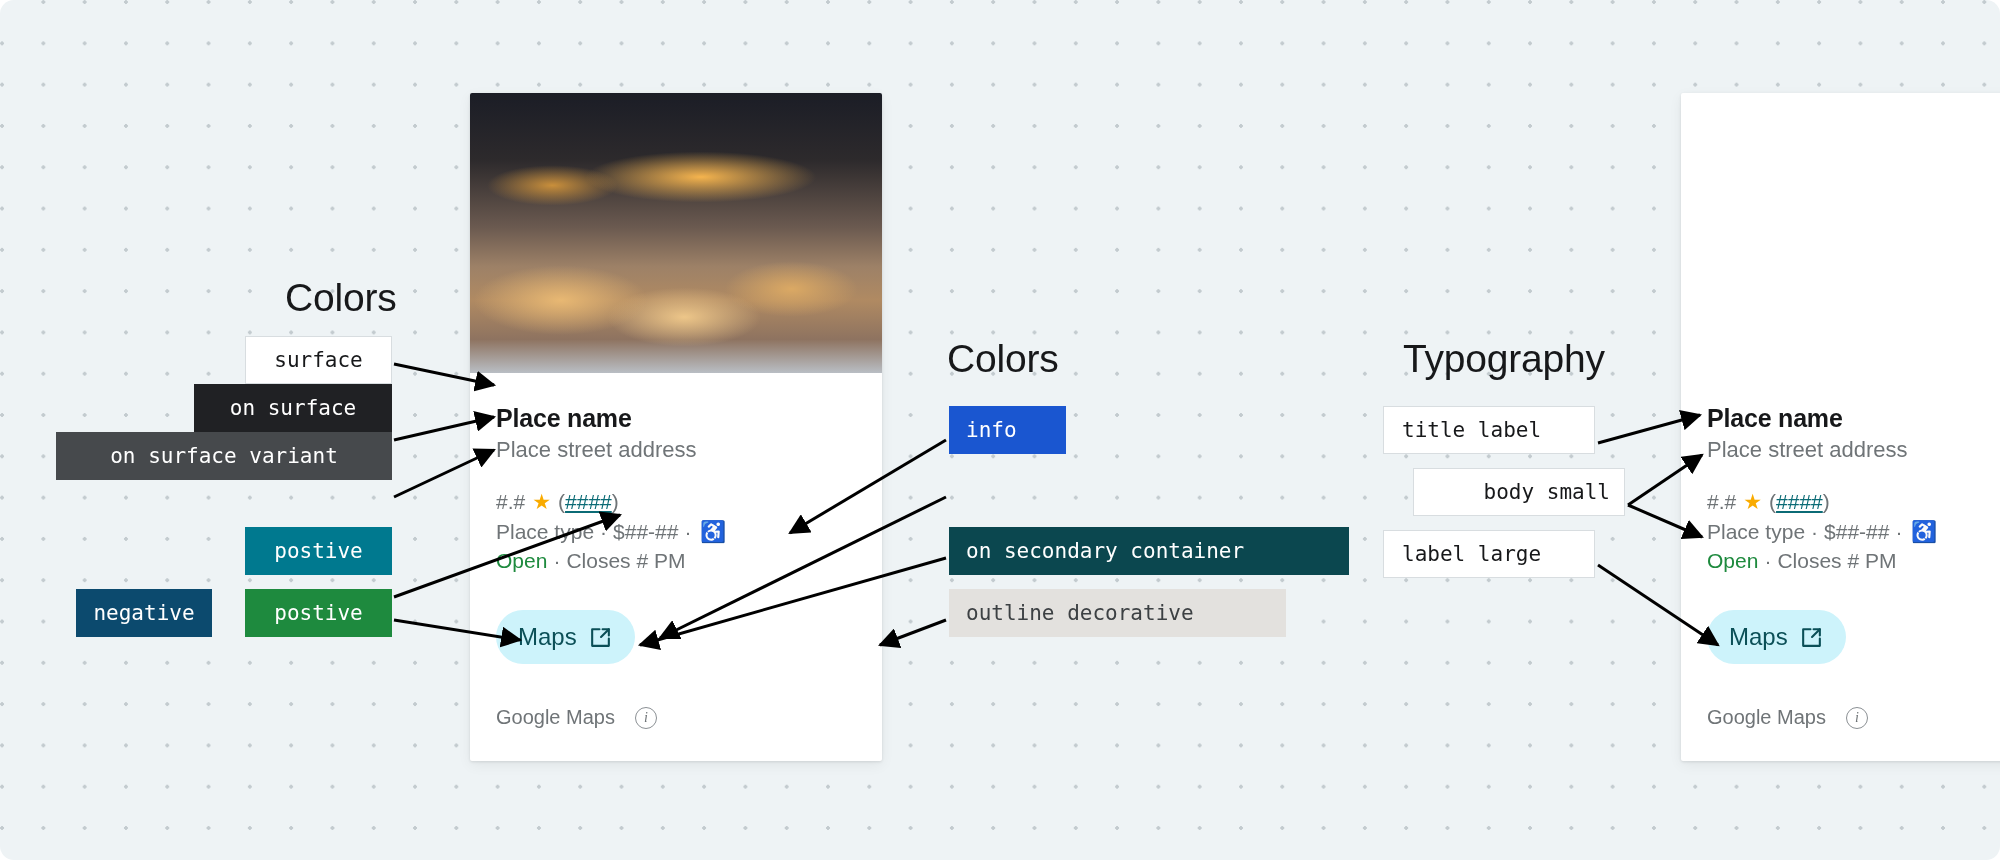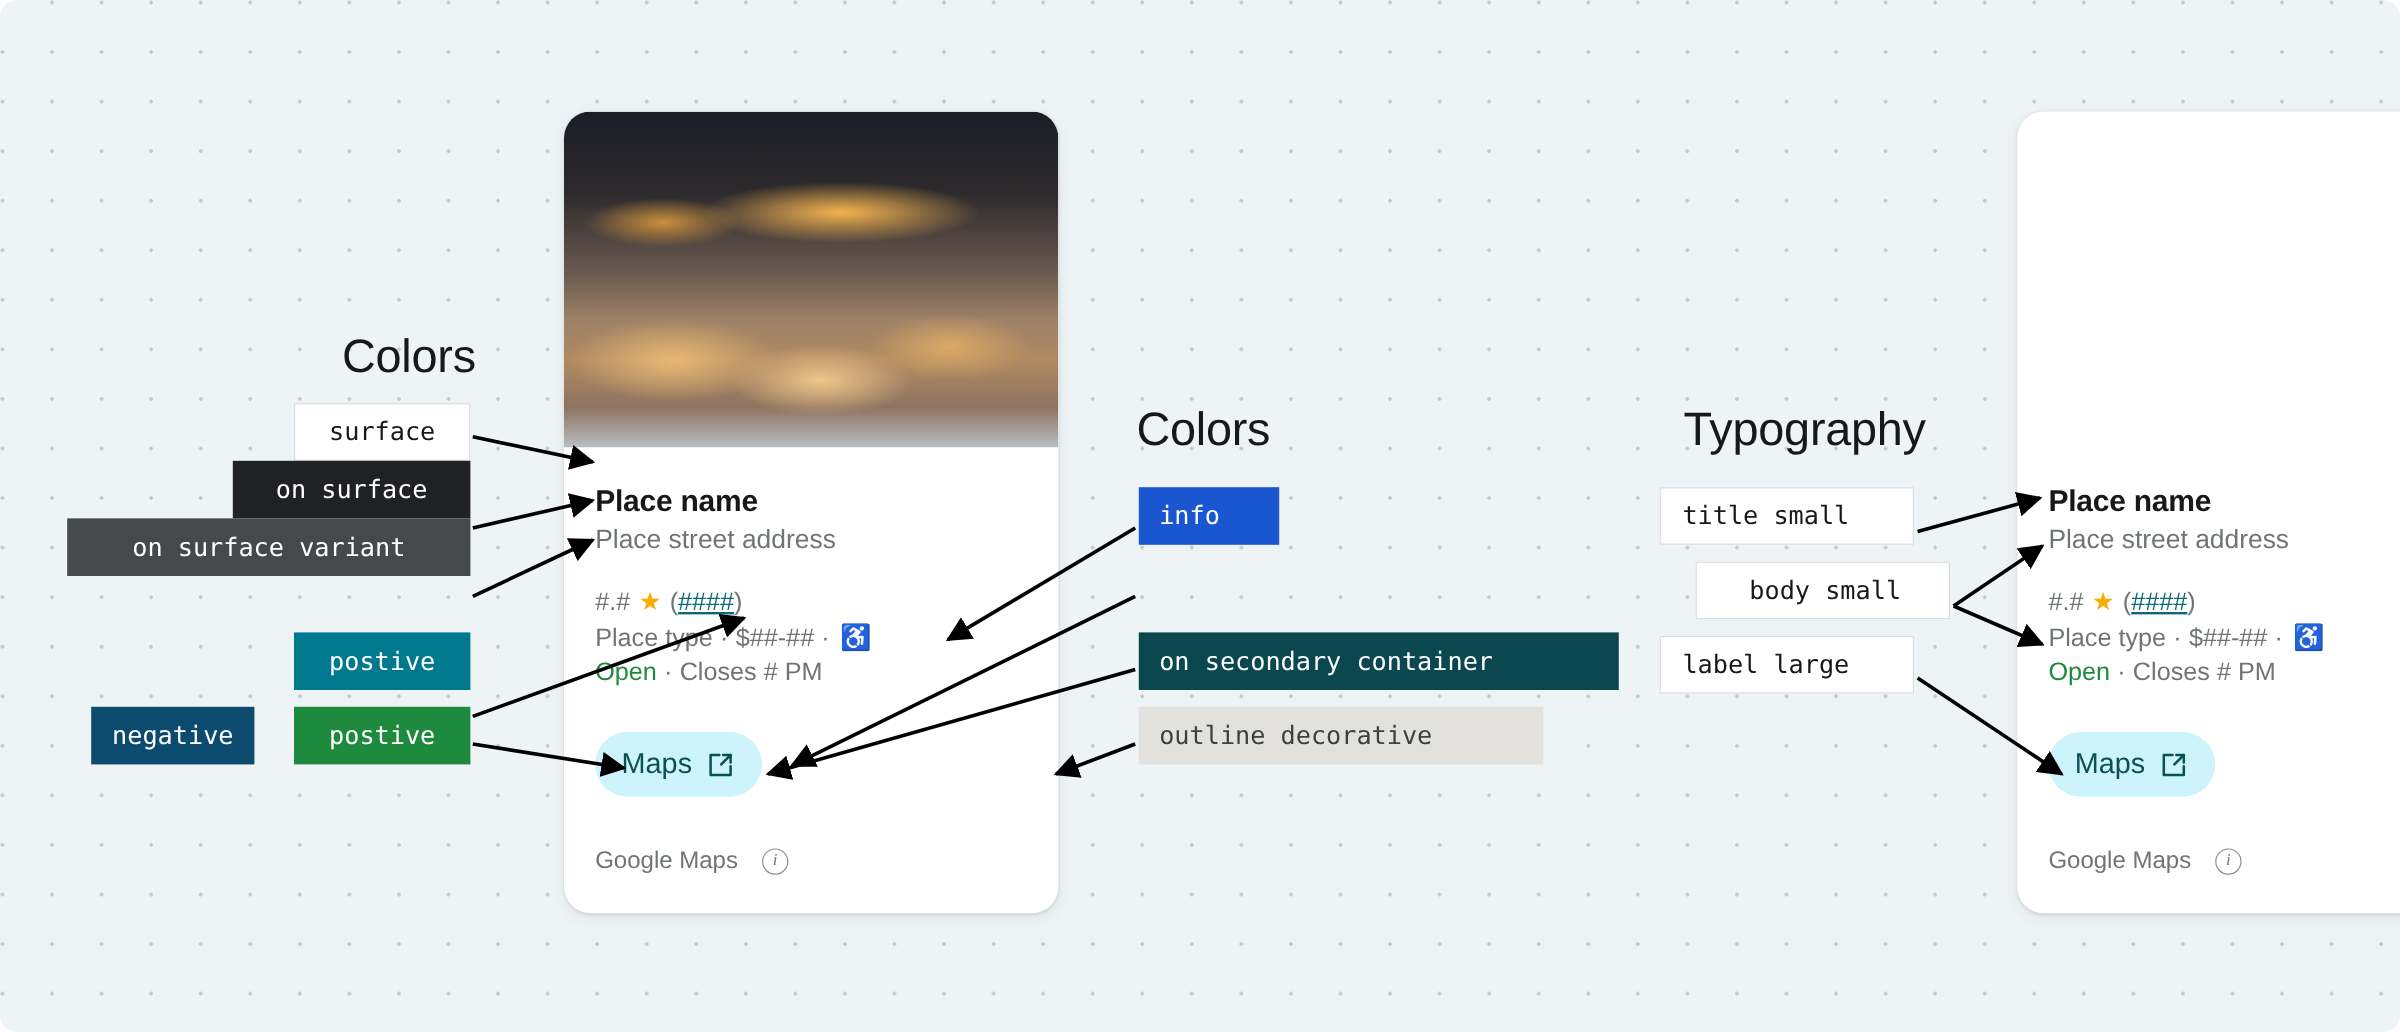--- a/index.html
+++ b/index.html
@@ -51,21 +51,21 @@
     padding: 0 14px;
     height: 48px;
     white-space: nowrap;
     z-index: 5;
   }
   .chip.bordered { border: 1px solid #d8dde0; }
   
   .place-card {
     position: absolute;
     background: #ffffff;
-    border-radius: 22px;
+    border-radius: 2px;
     box-shadow: 0 1px 3px rgba(0,0,0,.10), 0 4px 14px rgba(0,0,0,.06);
     overflow: hidden;
     z-index: 3;
   }
   .card-photo { position: relative; width: 100%; overflow: hidden; }
   .card-body { padding: 0 26px; }
   .place-name {
     font-size: 25px; font-weight: 700; color: #17181a;
     line-height: 1.25; letter-spacing: -0.2px; white-space: nowrap;
   }
@@ -174,24 +174,24 @@
 
   <div class="chip" style="left:949px; top:527px; width:400px; justify-content:flex-start; padding-left:17px; background:#0b474f; color:#ffffff;">
     <span>on secondary container</span>
   </div>
 
   <div class="chip" style="left:949px; top:589px; width:337px; justify-content:flex-start; padding-left:17px; background:#e3e1de; color:#3c4043;">
     <span>outline decorative</span>
   </div>
 
   <div class="chip bordered" style="left:1383px; top:406px; width:212px; justify-content:flex-start; padding-left:18px; background:#ffffff; color:#17181a;">
-    <span>title small</span>
-  </div>
-
-  <div class="chip bordered" style="left:1413px; top:468px; width:212px; justify-content:center; padding-left:18px; background:#ffffff; color:#17181a;">
+    <span>title label</span>
+  </div>
+
+  <div class="chip bordered" style="left:1413px; top:468px; width:212px; justify-content:flex-end; padding-left:18px; background:#ffffff; color:#17181a;">
     <span>body small</span>
   </div>
 
   <div class="chip bordered" style="left:1383px; top:530px; width:212px; justify-content:flex-start; padding-left:18px; background:#ffffff; color:#17181a;">
     <span>label large</span>
   </div>
 
   <div class="place-card" style="left:470px; top:93px; width:412px; height:668px;">
     <div class="card-photo" style="height:280px;">
       <div class="photo-bakery"></div>

